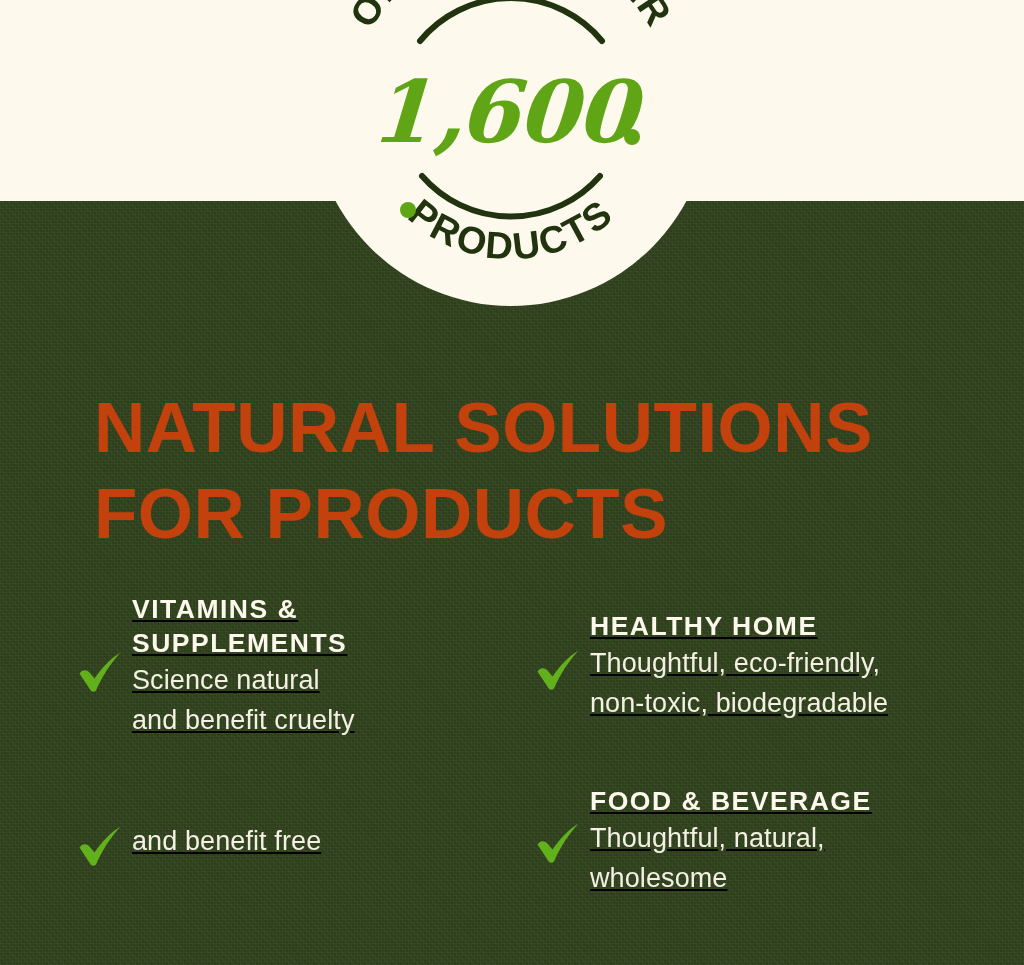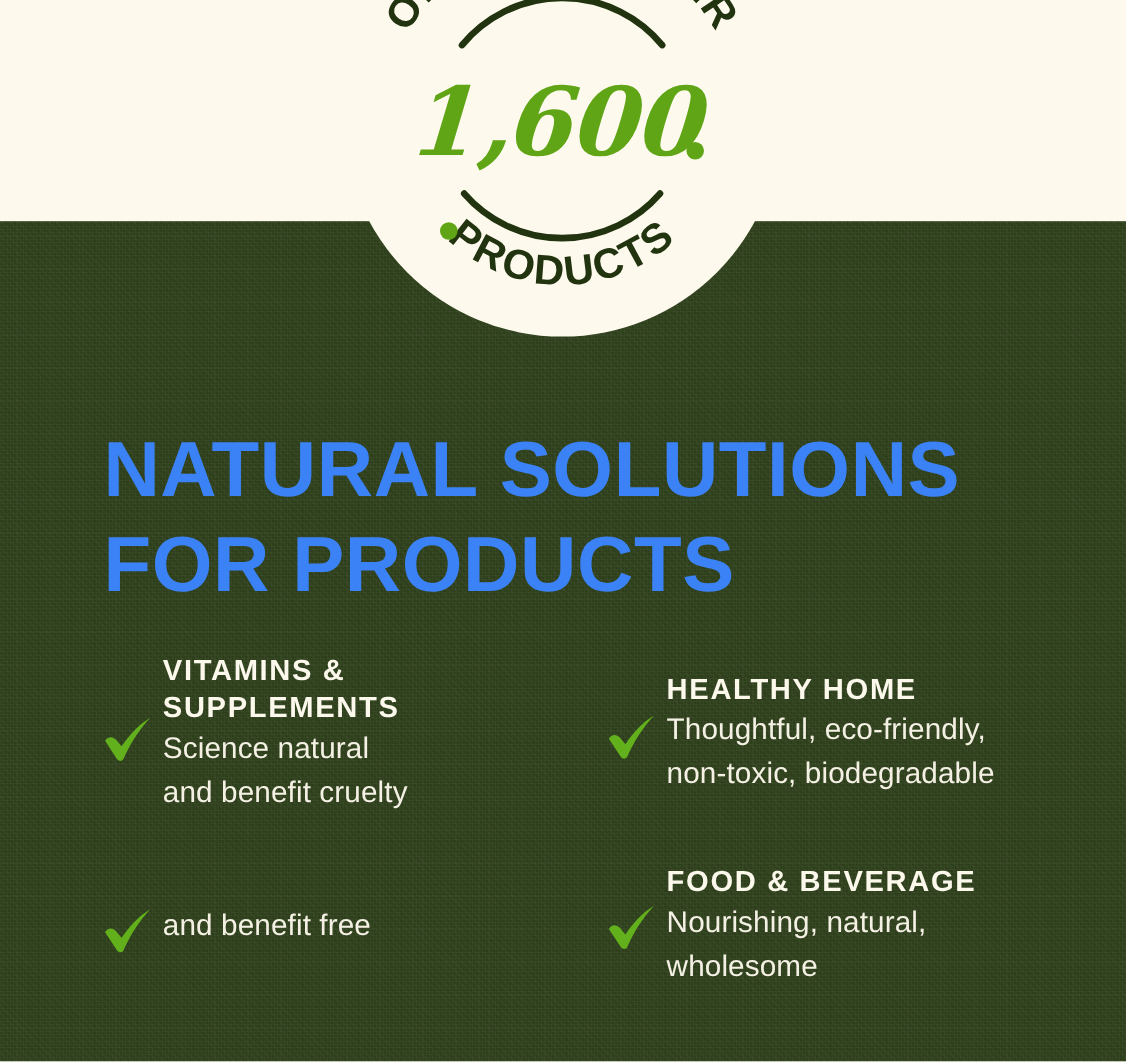--- a/index.html
+++ b/index.html
@@ -98,40 +98,41 @@
     display:inline-block;
   }
 
   
   .headline {
     position:absolute;
     left:94px;
     top:385px;
     width:880px;
     z-index:4;
-    color:#3b82f6;
+    color:#c2410c;
     font-family:"Liberation Sans", sans-serif;
     font-weight:bold;
     font-size:71px;
     line-height:86px;
     letter-spacing:0.5px;
   }
   .headline .line { display:block; white-space:nowrap; }
 
   
   .features {
     position:absolute;
-    left:88px;
+    left:72px;
     top:590px;
     width:900px;
     z-index:4;
     display:grid;
     grid-template-columns:450px 450px;
     grid-template-rows:auto auto;
     row-gap:42px;
+    text-decoration:underline;
   }
 
   .feature {
     display:flex;
     align-items:center;
     position:relative;
   }
   .feature.col-right { padding-left:8px; }
 
   .check {
@@ -272,20 +273,20 @@
       <span class="check">
         <svg viewBox="0 0 46 42" xmlns="http://www.w3.org/2000/svg" aria-hidden="true">
           <path d="M2.5 22.5 C5 18.5 9 18 12.5 21.5 L17.5 27.5 C25 16.5 33.5 7.5 43.5 1.5 C34 12 25.5 24.5 19 39.5 C17 41.5 14.5 41 13 38.5 Z"></path>
         </svg>
       </span>
       <span class="feature-text">
         <span class="feature-title">
           <span class="dline">FOOD &amp; BEVERAGE</span>
         </span>
         <span class="feature-desc">
-          <span class="dline">Nourishing, natural,</span>
+          <span class="dline">Thoughtful, natural,</span>
           <span class="dline">wholesome</span>
         </span>
       </span>
     </div>
 
   </div>
 </div>
 
 </body></html>

